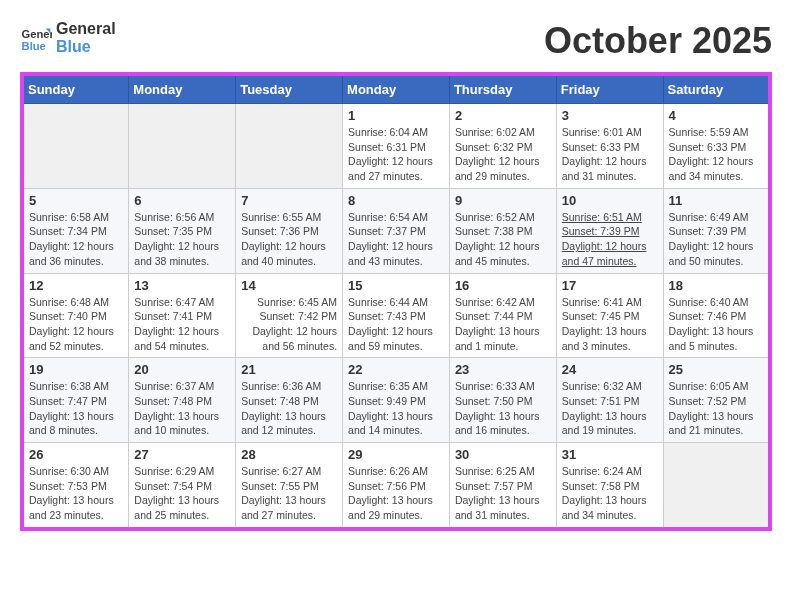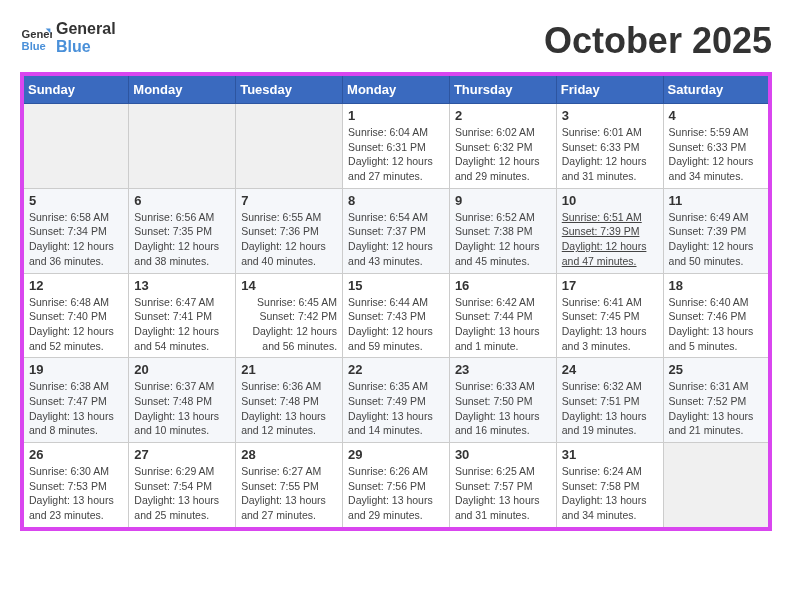--- a/index.html
+++ b/index.html
@@ -265,41 +265,41 @@
         <td>
           <span class="day-num">21</span>
           <div class="day-info" style="white-space: pre-line;">Sunrise: 6:36 AM
 Sunset: 7:48 PM
 Daylight: 13 hours
 and 12 minutes.</div>
         </td>
         <td>
           <span class="day-num">22</span>
           <div class="day-info" style="white-space: pre-line;">Sunrise: 6:35 AM
-Sunset: 7:49 PM
+Sunset: 9:49 PM
 Daylight: 13 hours
 and 14 minutes.</div>
         </td>
         <td>
           <span class="day-num">23</span>
           <div class="day-info" style="white-space: pre-line;">Sunrise: 6:33 AM
 Sunset: 7:50 PM
 Daylight: 13 hours
 and 16 minutes.</div>
         </td>
         <td>
           <span class="day-num">24</span>
           <div class="day-info" style="white-space: pre-line;">Sunrise: 6:32 AM
 Sunset: 7:51 PM
 Daylight: 13 hours
 and 19 minutes.</div>
         </td>
         <td>
           <span class="day-num">25</span>
-          <div class="day-info" style="white-space: pre-line;">Sunrise: 6:31 AM
+          <div class="day-info" style="white-space: pre-line;">Sunrise: 6:05 AM
 Sunset: 7:52 PM
 Daylight: 13 hours
 and 21 minutes.</div>
         </td>
       </tr>
       <tr>
         <td>
           <span class="day-num">26</span>
           <div class="day-info" style="white-space: pre-line;">Sunrise: 6:30 AM
 Sunset: 7:53 PM

